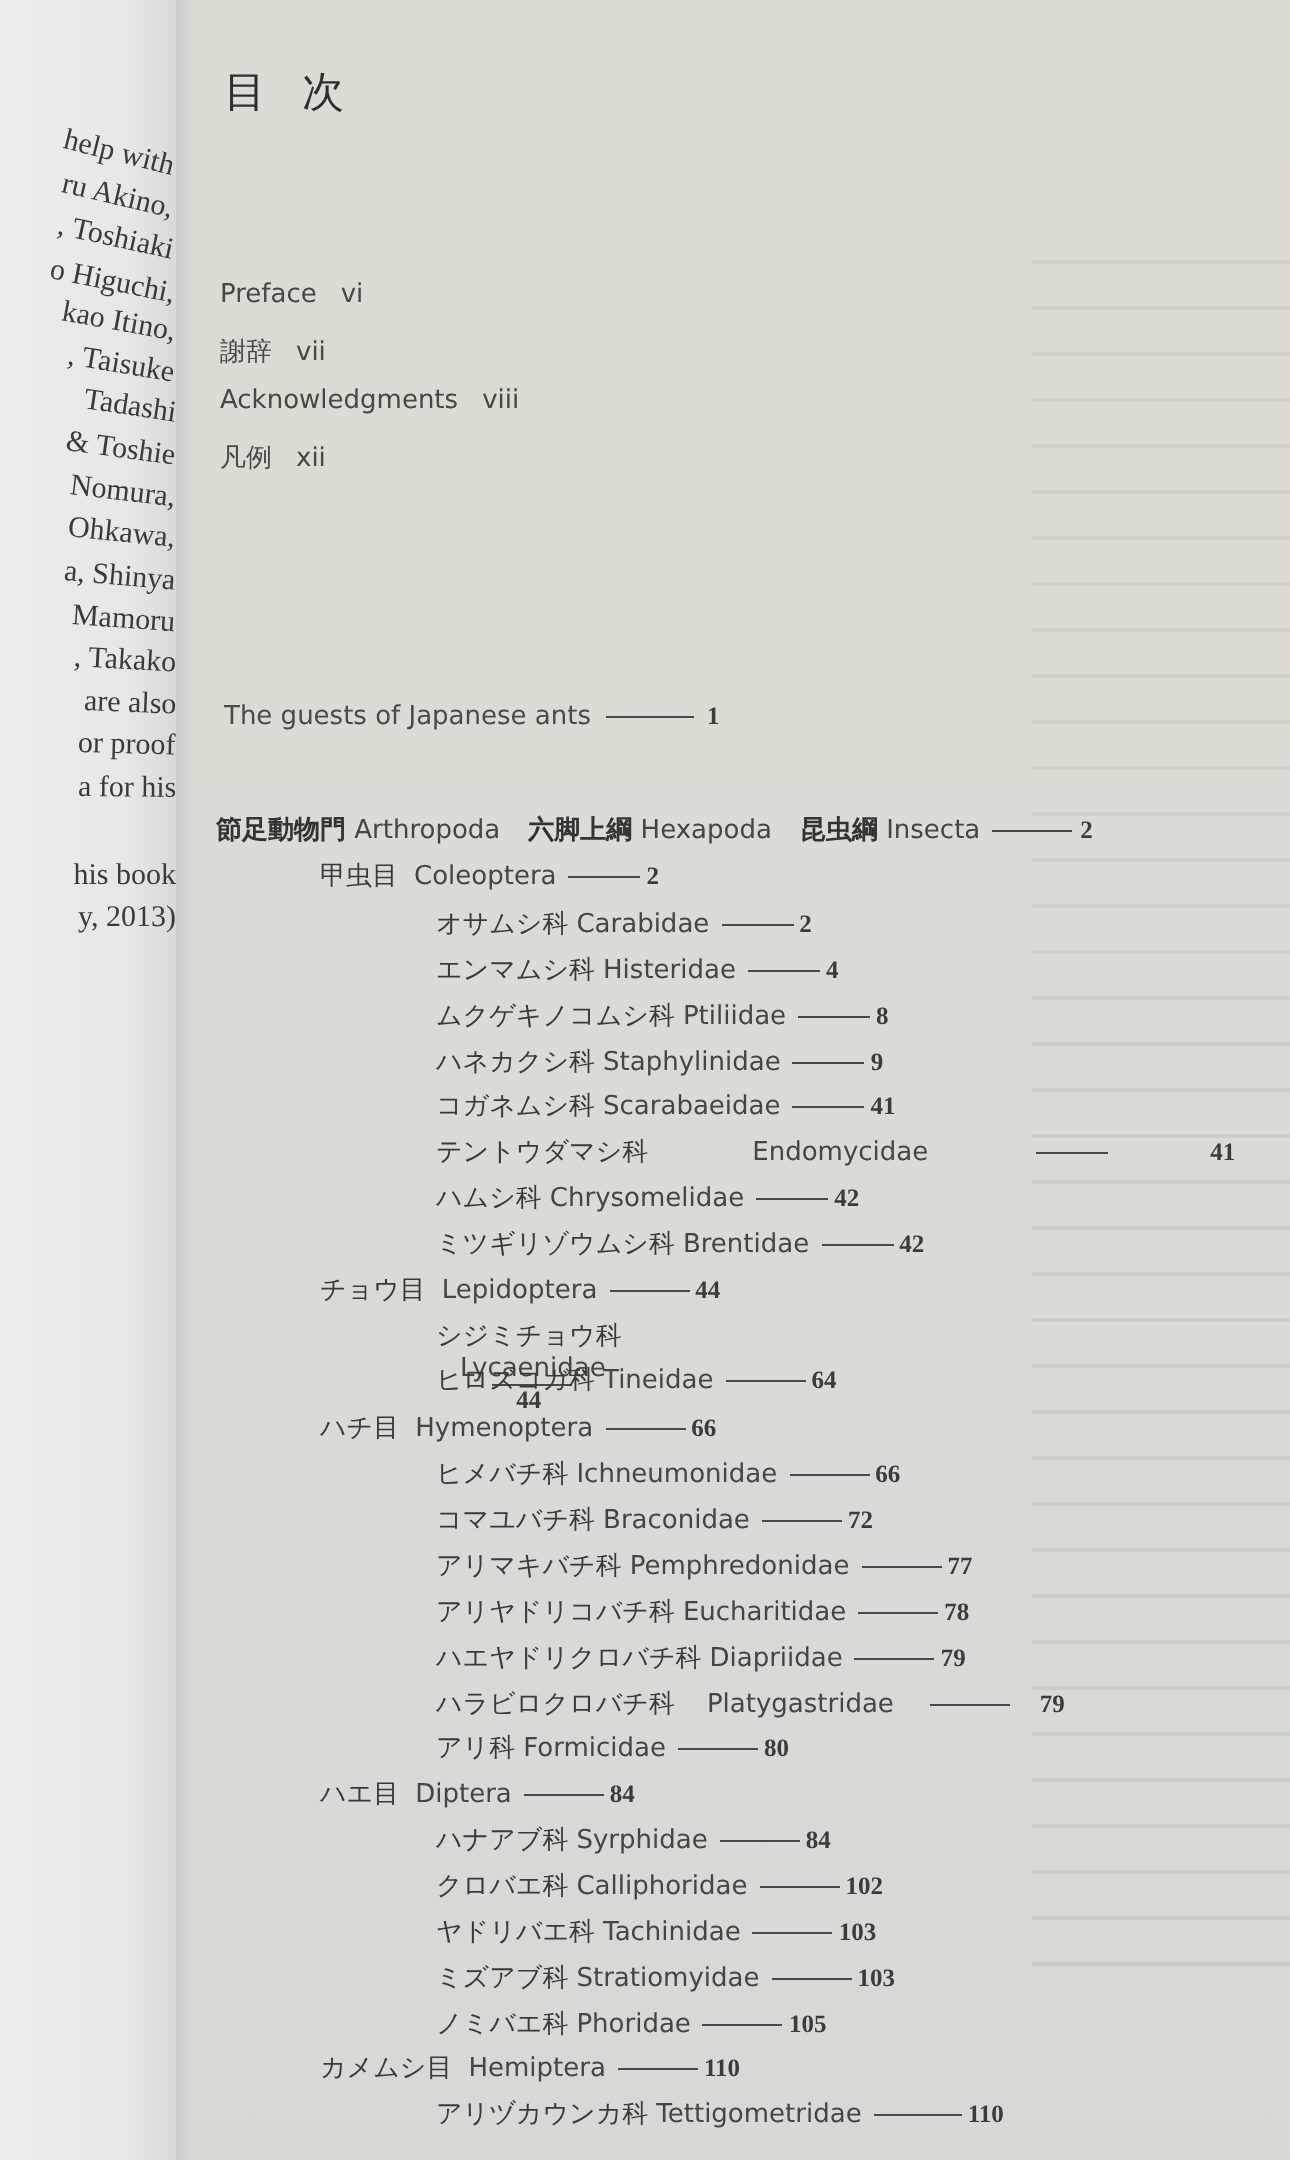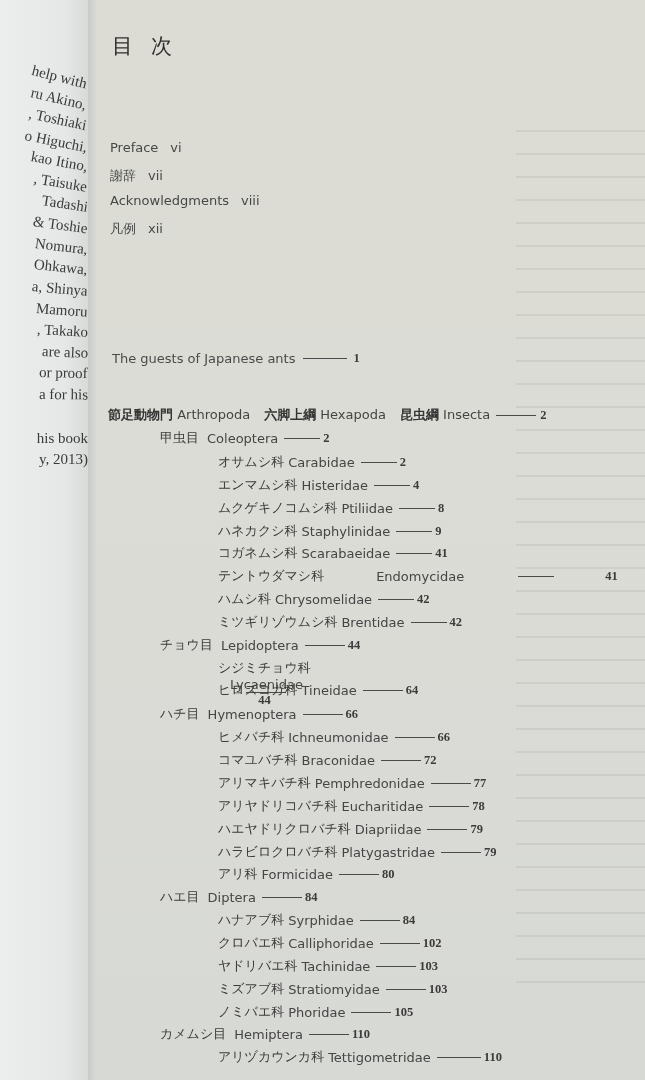--- a/index.html
+++ b/index.html
@@ -185,21 +185,21 @@
       <span class="en">Eucharitidae</span>
       <span class="dash" style="width: 40px;"></span>
       <span class="num">78</span>
     </div>
     <div class="row" style="top: 820px; left: 218px;">
       <span class="jp">ハエヤドリクロバチ科</span>
       <span class="en">Diapriidae</span>
       <span class="dash" style="width: 40px;"></span>
       <span class="num">79</span>
     </div>
-    <div class="row" style="top: 843px; left: 218px;">
+    <div class="row" style="top: 843px; left: 218px; gap: 12px;">
       <span class="jp">ハラビロクロバチ科</span>
       <span class="en">Platygastridae</span>
       <span class="dash" style="width: 40px;"></span>
       <span class="num">79</span>
     </div>
     <div class="row" style="top: 865px; left: 218px;">
       <span class="jp">アリ科</span>
       <span class="en">Formicidae</span>
       <span class="dash" style="width: 40px;"></span>
       <span class="num">80</span>

